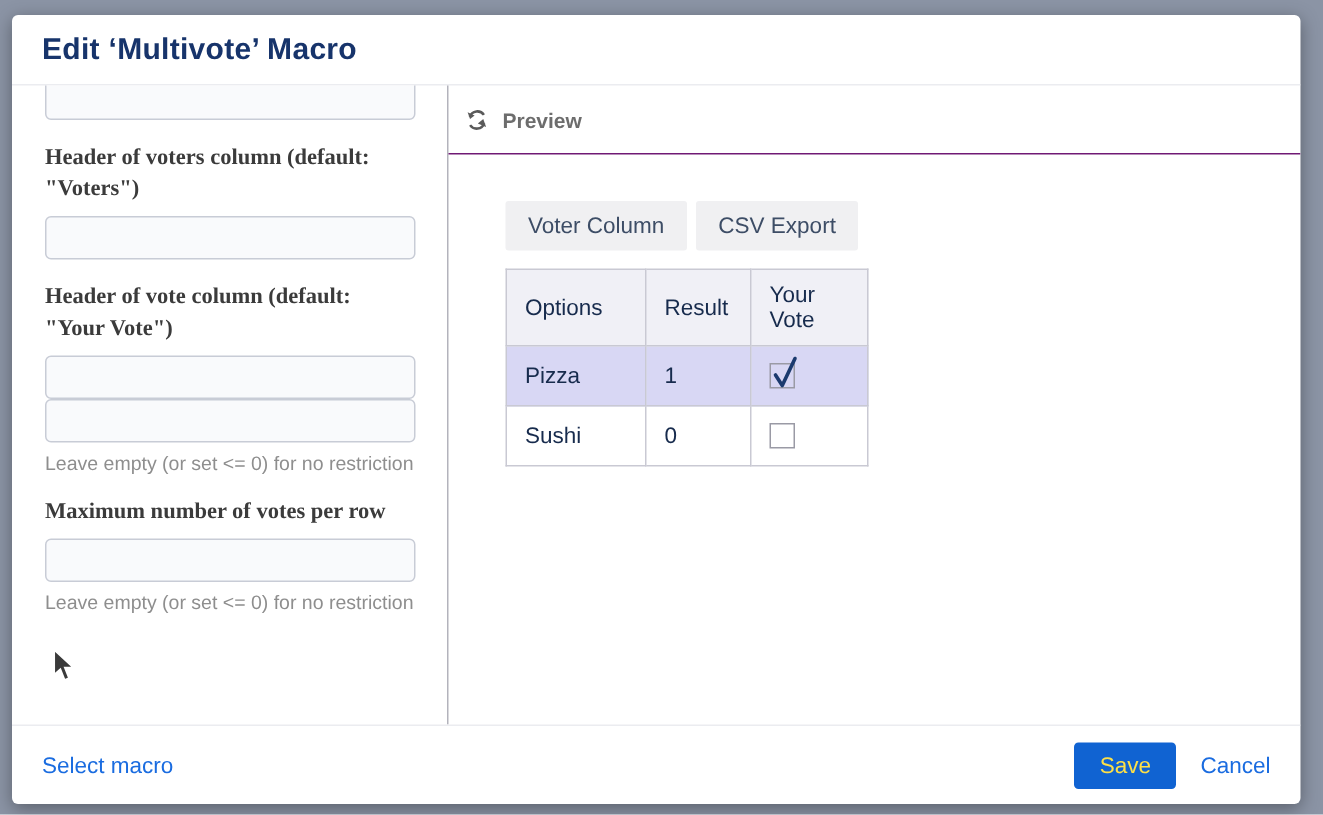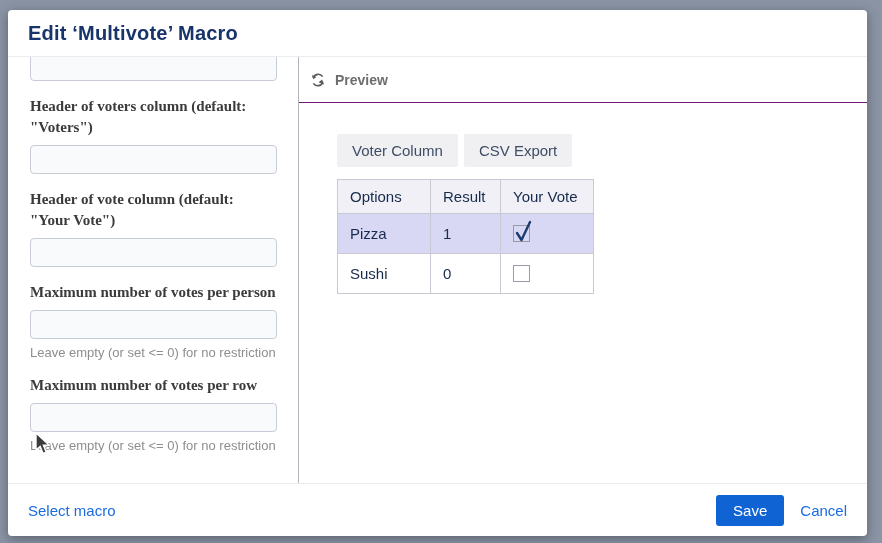--- a/index.html
+++ b/index.html
@@ -40,30 +40,30 @@
   .btn-row { display:flex; gap:6px; }
   .pv-btn {
     background:#f0f0f2; color:#3d4d66; border:none; border-radius:2px;
     font-size:15px; padding:8px 15px; font-family:inherit; cursor:pointer;
   }
 
   .pv-table { border-collapse:collapse; margin-top:12px; }
   .pv-table th, .pv-table td { border:1px solid #c9c9d3; text-align:left; font-size:15px; }
   .pv-table th { background:#f0f0f6; color:#172b4d; font-weight:400; padding:8px 12px; }
   .pv-table td { color:#172b4d; padding:10px 12px; height:40px; }
-  .col-options { width:93px; } .col-result { width:70px; } .col-vote { width:93px; }
+  .col-options { width:93px; } .col-result { width:70px; } .col-vote { width:78px; }
   tr.voted td { background:#d8d7f4; }
   .pv-checkbox { width:17px; height:17px; border:1px solid #9a9aa5; position:relative; background:transparent; }
   .pv-checkbox svg { position:absolute; left:1px; top:-7px; overflow:visible; }
 
   .modal-footer { height:53px; flex:0 0 53px; border-top:1px solid #ebecf0;
     display:flex; align-items:center; justify-content:space-between; padding:0 20px 0 20px; }
   .link { color:#1a6ce0; font-size:15px; text-decoration:none; cursor:pointer; }
   .footer-right { display:flex; align-items:center; gap:16px; }
-  .save-btn { background:#1063d2; color:#ffffff; border:none; border-radius:3px;
+  .save-btn { background:#1063d2; color:#fde047; border:none; border-radius:3px;
     font-size:15px; padding:7px 17px; font-family:inherit; cursor:pointer; }
 
   .mouse-cursor { position:absolute; left:35px; top:432px; z-index:50; pointer-events:none; }
 </style>
 </head>
 <body>
 
 <div class="modal">
 
   <div class="modal-header">
@@ -74,21 +74,20 @@
 
     <div class="left-panel">
       <input class="field-input partial-input" style="">
 
       <div class="field-label">Header of voters column (default: "Voters")</div>
       <input class="field-input" value="" style="">
 
       <div class="field-label">Header of vote column (default: "Your Vote")</div>
       <input class="field-input" value="" style="">
 
-      <div class="field-label">Maximum number of votes per person</div>
       <input class="field-input" value="" style="">
       <div class="field-helper">Leave empty (or set &lt;= 0) for no restriction</div>
 
       <div class="field-label">Maximum number of votes per row</div>
       <input class="field-input" value="" style="">
       <div class="field-helper">Leave empty (or set &lt;= 0) for no restriction</div>
 
       
       
     </div>

